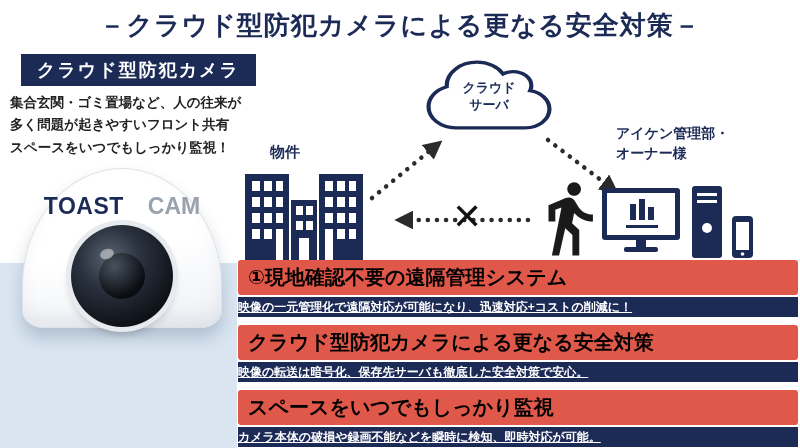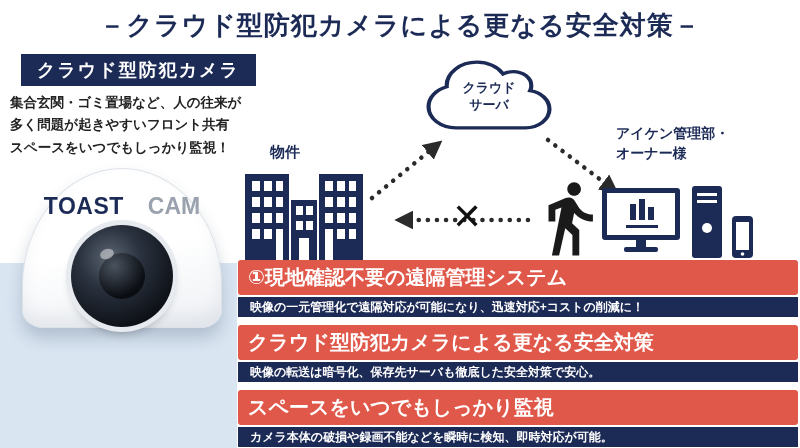--- a/index.html
+++ b/index.html
@@ -52,24 +52,24 @@
   .cloud-text{position:absolute;left:0;top:26px;width:100%;text-align:center;
     color:var(--navy);font-size:13px;font-weight:800;line-height:1.3;}
   .xmark{position:absolute;left:452px;top:196px;color:#111;font-size:36px;font-weight:900;}
   .person{position:absolute;left:528px;top:176px;}
   .manager-label{position:absolute;left:616px;top:123px;color:var(--navy);
     font-size:14px;font-weight:800;line-height:1.45;}
   .devices{position:absolute;left:600px;top:184px;}
 
   
   .features{position:absolute;left:238px;top:260px;width:560px;display:flex;flex-direction:column;gap:8px;}
-  .feature-title{background:var(--red);color:#ffffff;font-size:20px;font-weight:800;
+  .feature-title{background:var(--red);color:#000000;font-size:20px;font-weight:800;
     height:35px;line-height:35px;padding:0 10px;border-radius:3px;white-space:nowrap;overflow:hidden;}
   .feature-detail{background:var(--navy);color:#fff;font-size:12px;font-weight:600;
-    height:20px;line-height:20px;padding:0 12px;margin-top:2px;white-space:nowrap;overflow:hidden;}
+    height:20px;line-height:20px;padding:0 0;margin-top:2px;white-space:nowrap;overflow:hidden;text-decoration:underline;}
 </style>
 </head>
 <body>
 
 <div class="page">
 
   <h1 class="title">－クラウド型防犯カメラによる更なる安全対策－</h1>
 
   <div class="badge">クラウド型防犯カメラ</div>
 

